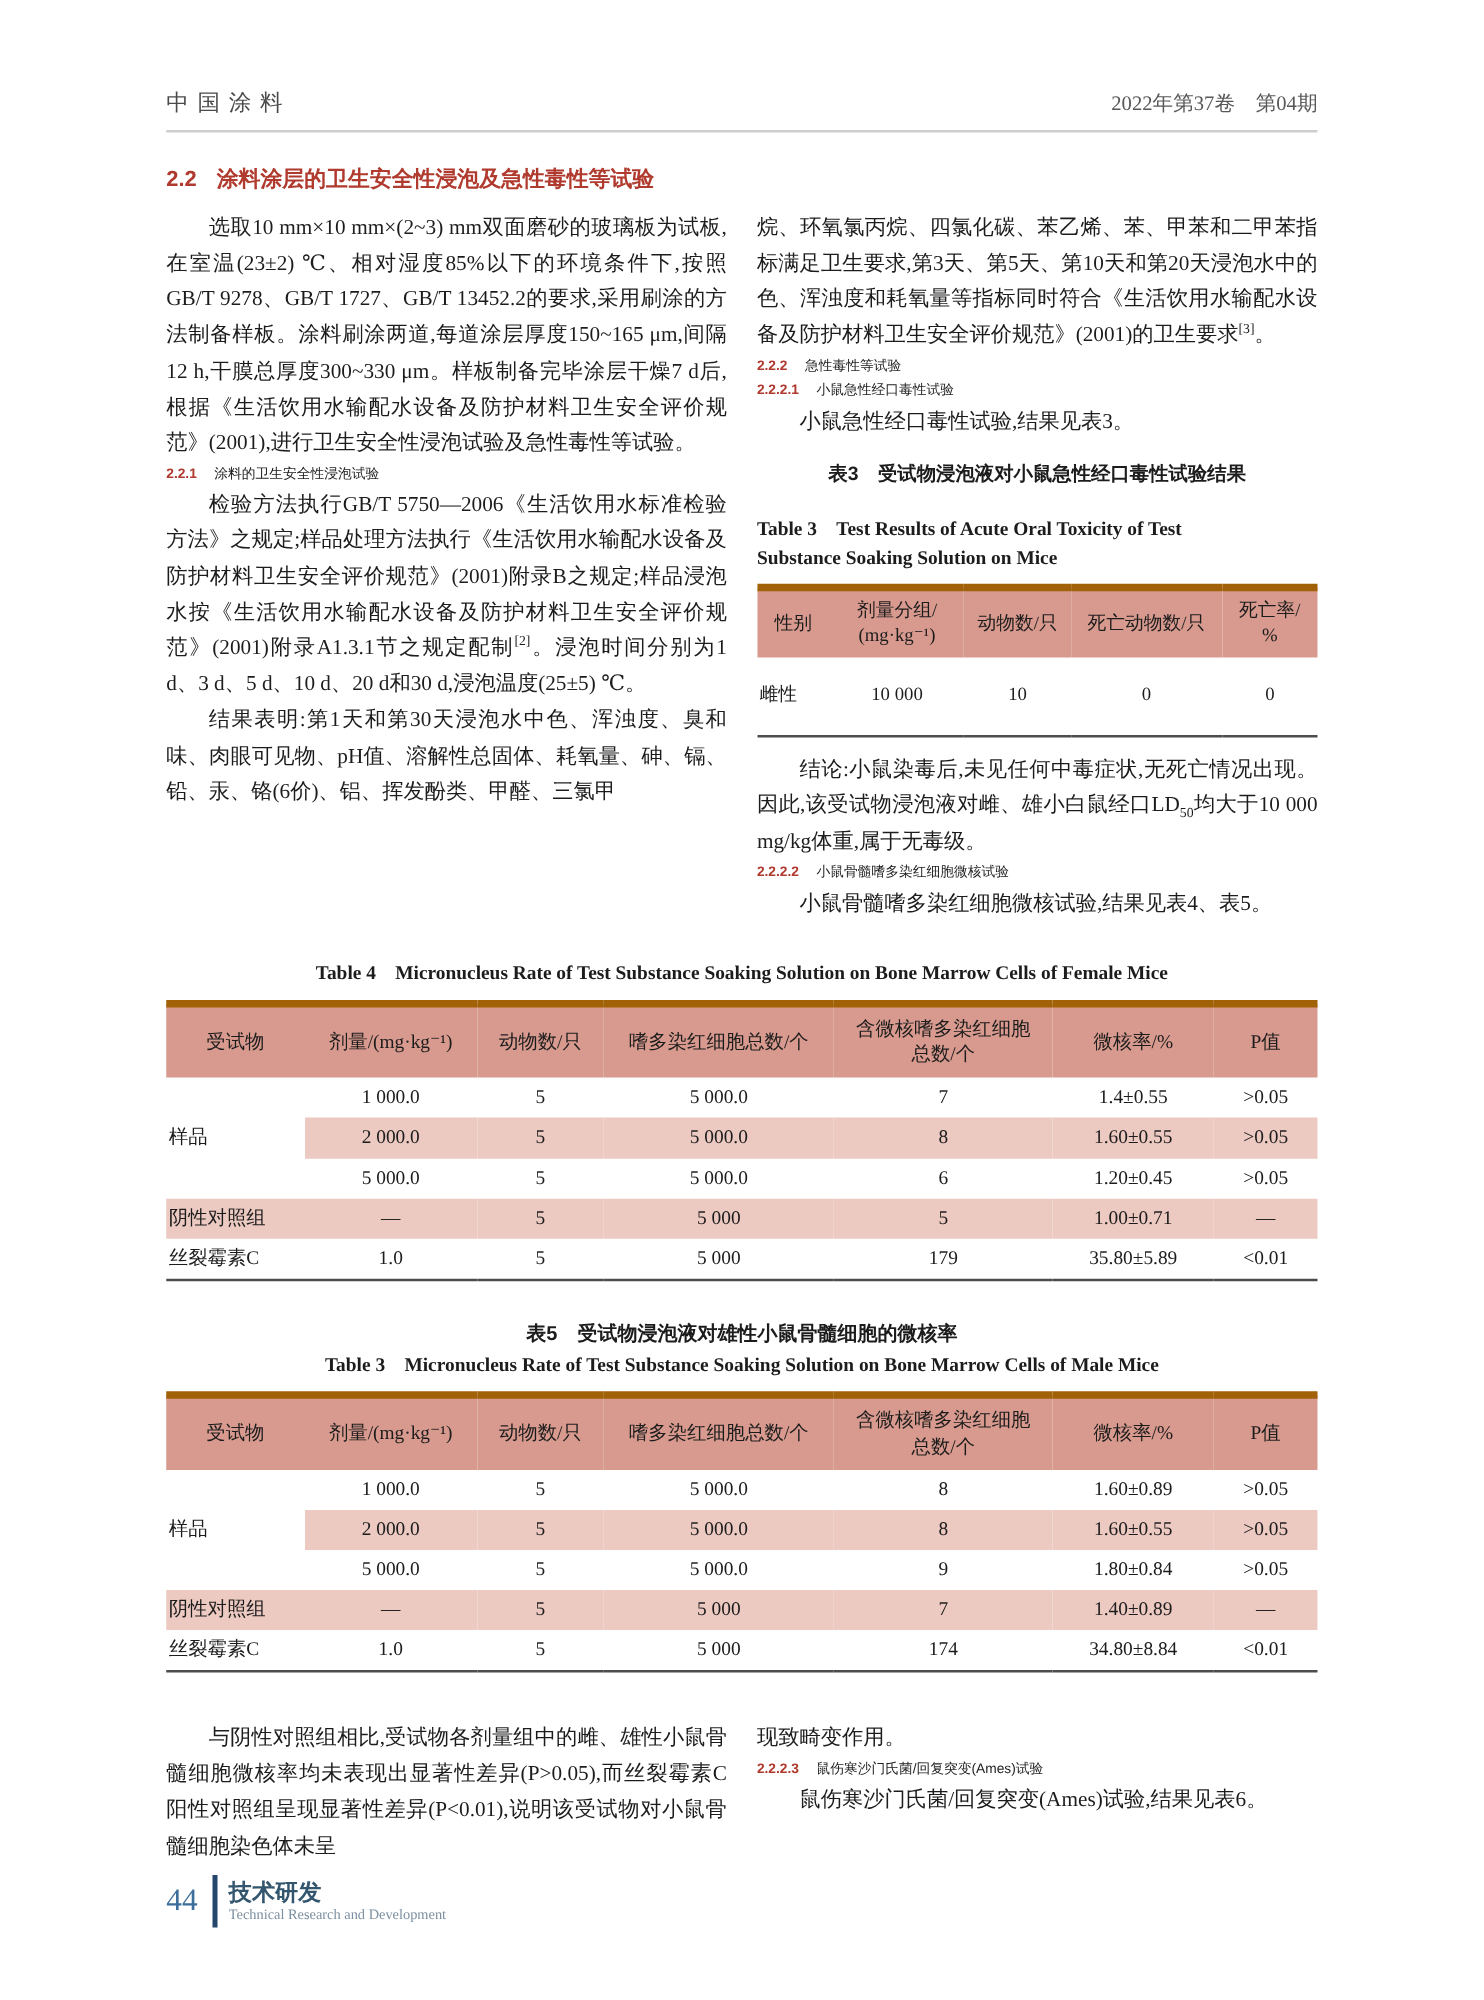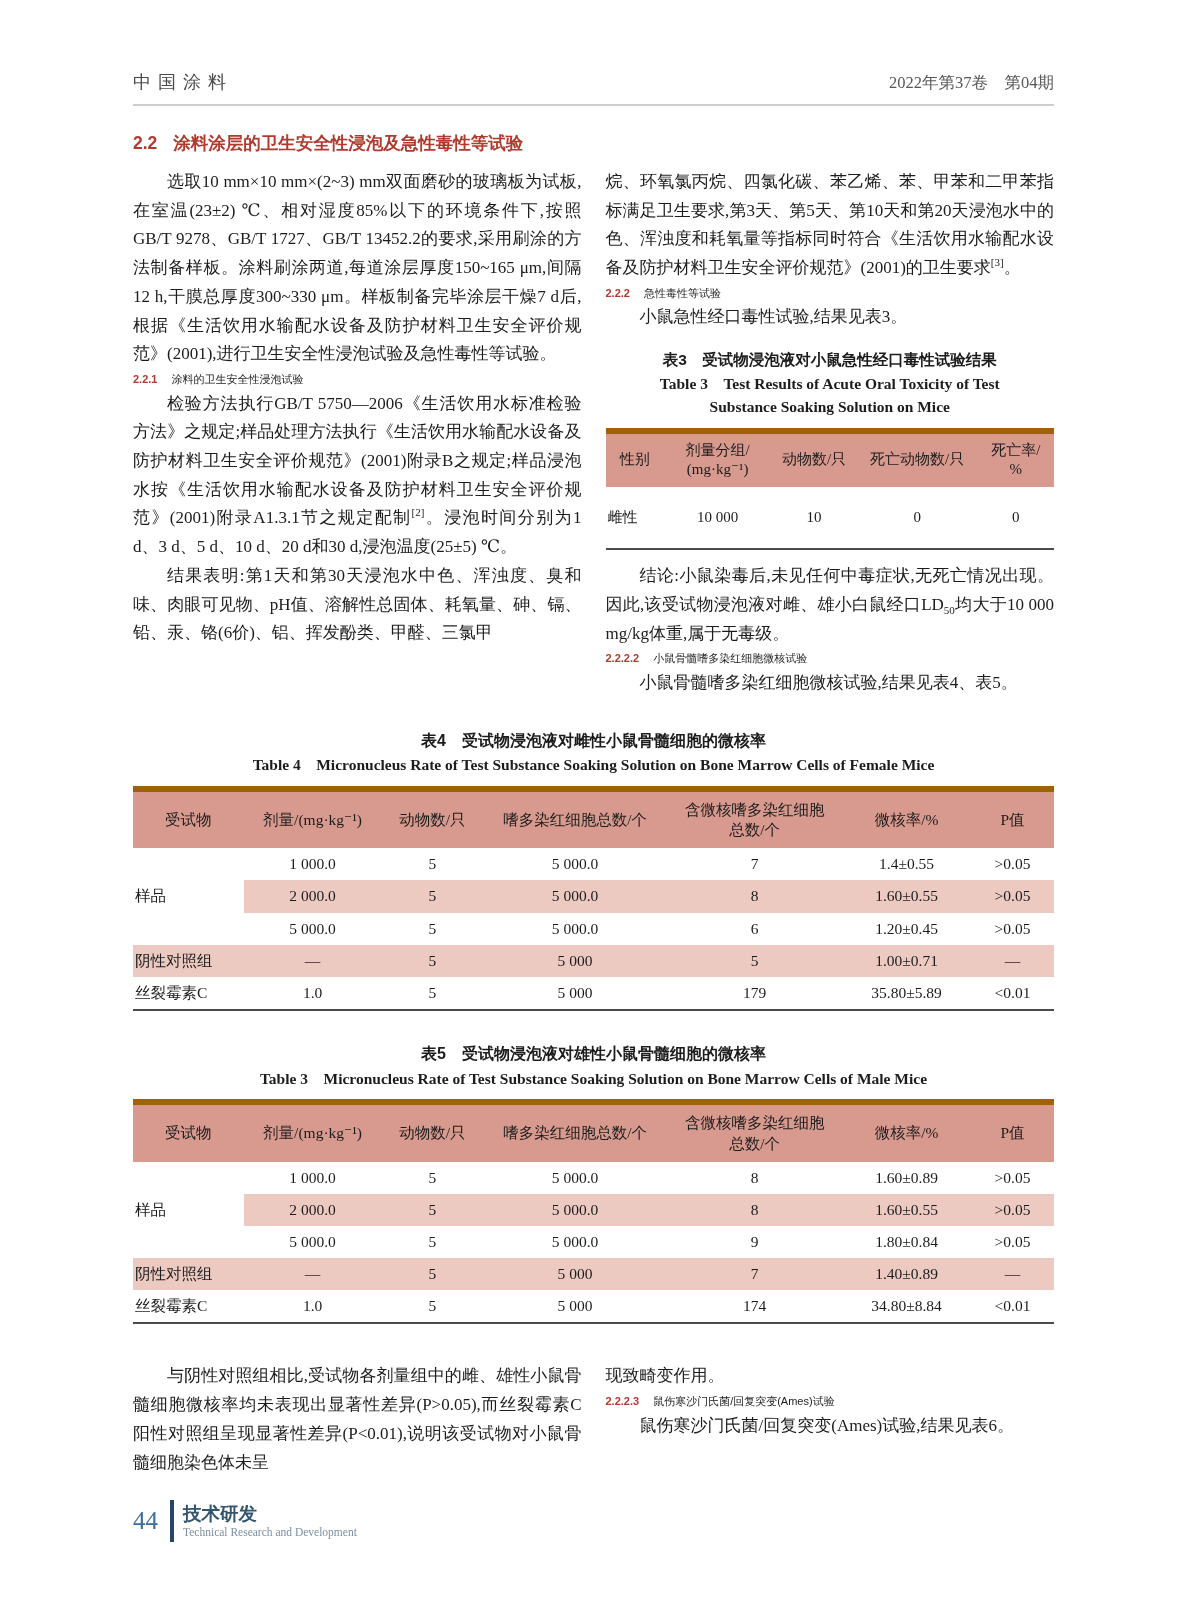--- a/index.html
+++ b/index.html
@@ -50,22 +50,22 @@
         border-top:6px solid #a16207;border-bottom:2px solid #4c4c4c;}
   th{background:#d89a8e;font-weight:normal;white-space:pre-line;line-height:1.3;
      padding:7px 2px;text-align:center;}
   td{text-align:center;line-height:1.3;}
   tr.alt{background:#ecc9c1;}
   td.cleft{text-align:left;padding-left:8px;}
   
   .t3-block{margin-top:16px;margin-bottom:12px;}
   .t3-title-zh{font-family:"Liberation Sans","DejaVu Sans",sans-serif;font-weight:bold;
      text-align:center;font-size:15.5px;line-height:1.55;}
-  .t3-title-en{font-weight:bold;text-align:center;font-size:15.5px;line-height:1.5;
-     white-space:pre-line;}
+  .t3-title-en{font-weight:bold;text-align:left;font-size:15.5px;line-height:1.5;
+     white-space:pre-line;margin-top:20px;}
   .t3 {margin-top:9px;}
   .t3 th{font-size:15px;}
   .t3 td{font-size:15px;padding:21px 2px;}
   
   .bigtbl-block{margin-top:30px;}
   .big-title-zh{font-family:"Liberation Sans","DejaVu Sans",sans-serif;font-weight:bold;
      text-align:center;font-size:16px;line-height:1.6;}
   .big-title-en{font-weight:bold;text-align:center;font-size:15.5px;line-height:1.6;}
   .bigtbl{margin-top:8px;}
   .bigtbl th{font-size:15.5px;padding:8px 2px;}
@@ -103,20 +103,23 @@
         <span class="snum">2.2.1</span><span>涂料的卫生安全性浸泡试验</span>
       </p>
       <p class="indent"><span>检验方法执行GB/T 5750—2006《生活饮用水标准检验方法》之规定;样品处理方法执行《生活饮用水输配水设备及防护材料卫生安全评价规范》(2001)附录B之规定;样品浸泡水按《生活饮用水输配水设备及防护材料卫生安全评价规范》(2001)附录A1.3.1节之规定配制</span><sup class="ref">[2]</sup><span>。浸泡时间分别为1 d、3 d、5 d、10 d、20 d和30 d,浸泡温度(25±5) ℃。</span></p>
       <p class="indent">结果表明:第1天和第30天浸泡水中色、浑浊度、臭和味、肉眼可见物、pH值、溶解性总固体、耗氧量、砷、镉、铅、汞、铬(6价)、铝、挥发酚类、甲醛、三氯甲</p>
     </div>
 
     <div class="col">
       <p><span>烷、环氧氯丙烷、四氯化碳、苯乙烯、苯、甲苯和二甲苯指标满足卫生要求,第3天、第5天、第10天和第20天浸泡水中的色、浑浊度和耗氧量等指标同时符合《生活饮用水输配水设备及防护材料卫生安全评价规范》(2001)的卫生要求</span><sup class="ref">[3]</sup><span>。</span></p>
       <p class="subhead">
         <span class="snum">2.2.2</span><span>急性毒性等试验</span>
+      </p>
+      <p class="subhead">
+        <span class="snum">2.2.2.1</span><span>小鼠急性经口毒性试验</span>
       </p>
       <p class="indent">小鼠急性经口毒性试验,结果见表3。</p>
 
       <div class="t3-block">
         <div class="t3-title-zh">表3　受试物浸泡液对小鼠急性经口毒性试验结果</div>
         <div class="t3-title-en">Table 3　Test Results of Acute Oral Toxicity of Test
 Substance Soaking Solution on Mice</div>
         <table class="t3">
           <colgroup>
             <col style="width:13%">
@@ -148,21 +151,20 @@
 
       <p class="indent"><span>结论:小鼠染毒后,未见任何中毒症状,无死亡情况出现。因此,该受试物浸泡液对雌、雄小白鼠经口LD</span><sub class="sb">50</sub><span>均大于10 000 mg/kg体重,属于无毒级。</span></p>
       <p class="subhead">
         <span class="snum">2.2.2.2</span><span>小鼠骨髓嗜多染红细胞微核试验</span>
       </p>
       <p class="indent">小鼠骨髓嗜多染红细胞微核试验,结果见表4、表5。</p>
     </div>
   </div>
 
   <div class="bigtbl-block">
-    <div class="big-title-zh">表4　受试物浸泡液对雌性小鼠骨髓细胞的微核率</div>
     <div class="big-title-en">Table 4　Micronucleus Rate of Test Substance Soaking Solution on Bone Marrow Cells of Female Mice</div>
     <table class="bigtbl">
       <colgroup>
         <col style="width:12%">
           <col style="width:15%">
           <col style="width:11%">
           <col style="width:20%">
           <col style="width:19%">
           <col style="width:14%">
           <col style="width:9%">

